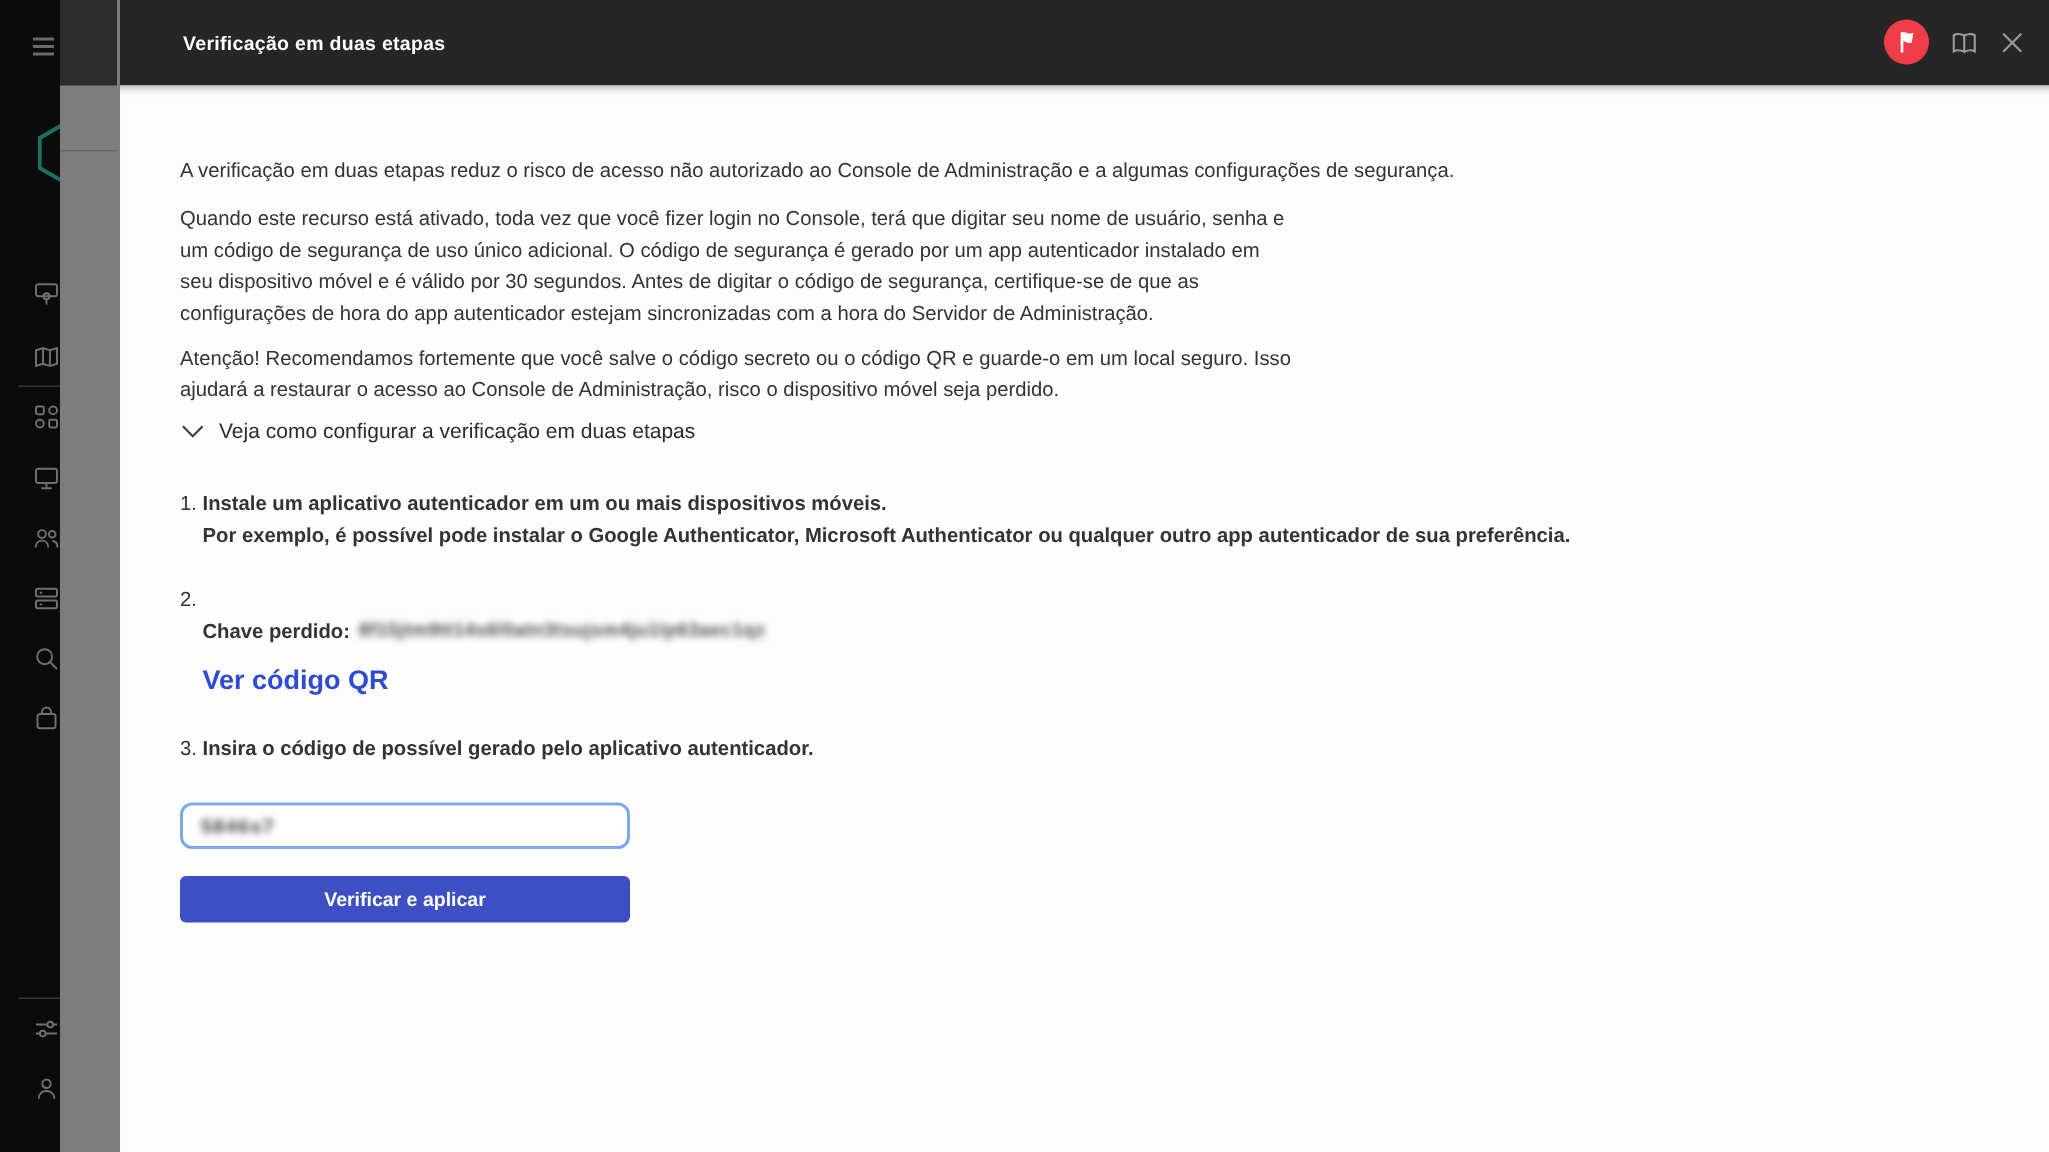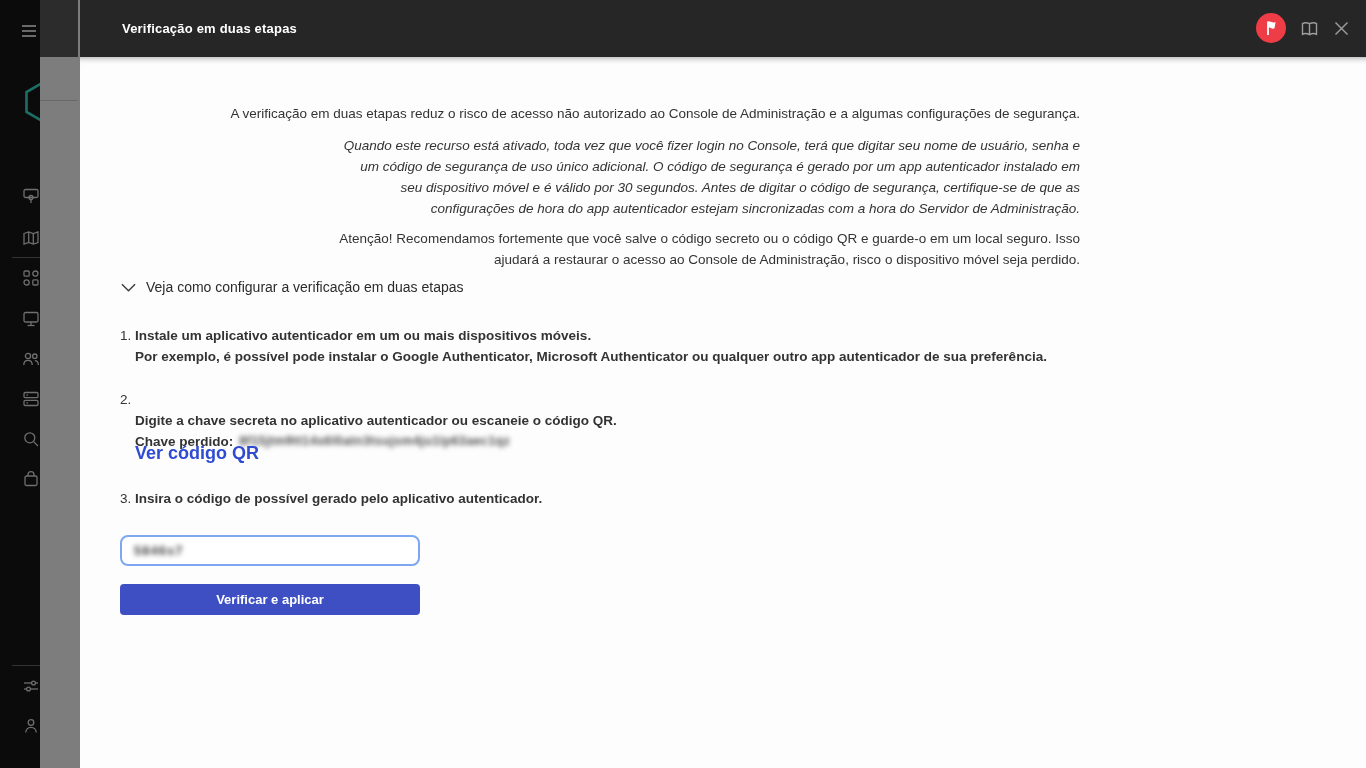--- a/index.html
+++ b/index.html
@@ -27,23 +27,23 @@
   .topbar-title { position:absolute; left:42px; top:21px; font-size:13px; font-weight:600;
                   color:#ffffff; letter-spacing:.2px; }
   .flag-badge { position:absolute; left:1176px; top:13px; width:30px; height:30px;
                 border-radius:50%; background:#ee3d47; cursor:pointer; }
   .tb-icon { position:absolute; cursor:pointer; }
   .tb-icon svg { stroke:#9c9c9c; fill:none; stroke-width:1.4; }
 
   .content { position:absolute; left:0; top:57px; width:100%; height:711px; background:#fdfdfd;
              box-shadow: inset 0 7px 7px -7px rgba(0,0,0,.45); }
   .txt { position:absolute; left:40px; color:#333; font-size:13.5px; line-height:21px;
-         white-space:pre-line; width:960px;text-align:right; }
+         white-space:pre-line; width:960px; }
   .p1 { top:46px; }
-  .p2 { top:78px;font-style:italic; }
+  .p2 { top:78px; }
   .p3 { top:171px; }
 
   .expander { position:absolute; left:40px; top:222px; display:flex; align-items:center;
               gap:9px; cursor:pointer; }
   .expander svg { stroke:#3c3c3c; fill:none; stroke-width:1.5; }
   .expander-label { font-size:14px; color:#2b2b2b; }
 
   .step { position:absolute; left:40px; display:flex; color:#333; font-size:13.5px; line-height:21px; }
   .step .num { width:15px; flex:0 0 15px; }
   .step .stext { white-space:pre-line; width:945px;font-weight:bold; }
@@ -220,21 +220,20 @@
 
     <div class="step step1">
       <span class="num">1.</span>
       <span class="stext">Instale um aplicativo autenticador em um ou mais dispositivos móveis.
 Por exemplo, é possível pode instalar o Google Authenticator, Microsoft Authenticator ou qualquer outro app autenticador de sua preferência.</span>
     </div>
 
     <div class="step step2">
       <span class="num">2.</span>
       <span class="stext">
-        <span>Digite a chave secreta no aplicativo autenticador ou escaneie o código QR.</span>
         <span class="secret-row">
           <span>Chave perdido:</span>
           <span class="secret-blur">8f15jtm9tt14s6l0atn3tsujsm4ju1lp63aec1qz</span>
         </span>
       </span>
     </div>
 
     <a class="qr-link">Ver código QR</a>
 
     <div class="step step3">

